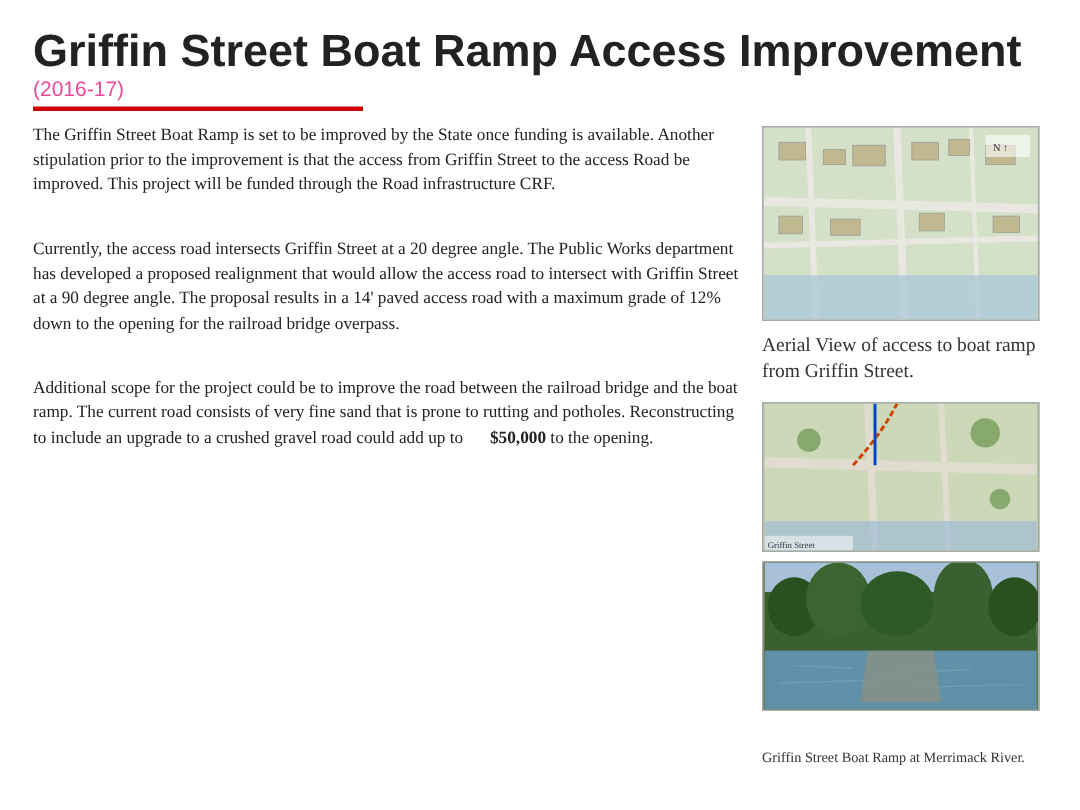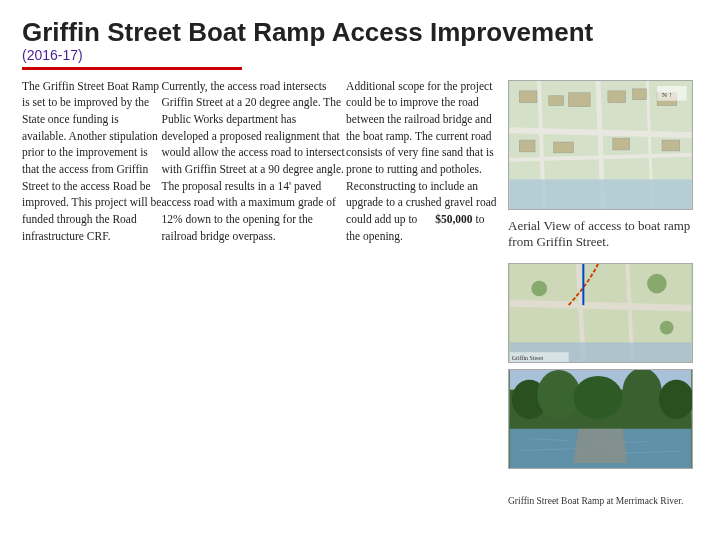--- a/index.html
+++ b/index.html
@@ -14,53 +14,53 @@
 
     .page {
       width: 720px;
       height: 540px;
       padding: 18px 22px 10px 22px;
       display: flex;
       flex-direction: column;
     }
 
     .header-title {
-      font-size: 26px;
+      font-size: 30px;
       font-weight: bold;
       color: #222;
       line-height: 1.1;
       font-family: Arial, sans-serif;
     }
 
     .header-subtitle {
       font-size: 14px;
       font-weight: normal;
-      color: #4c1d95;
+      color: #ec4899;
       font-family: Arial, sans-serif;
       margin-bottom: 4px;
     }
 
     .red-line {
       width: 220px;
       height: 3px;
       background: #cc0000;
       margin-bottom: 8px;
     }
 
     .content-area {
       display: flex;
       flex: 1;
       gap: 10px;
     }
 
     .left-col {
       flex: 1;
       display: flex;
-      flex-direction: row;
-      gap: 0;
+      flex-direction: column;
+      gap: 12px;
     }
 
     .right-col {
       width: 190px;
       display: flex;
       flex-direction: column;
       gap: 6px;
       padding-top: 2px;
     }
 

